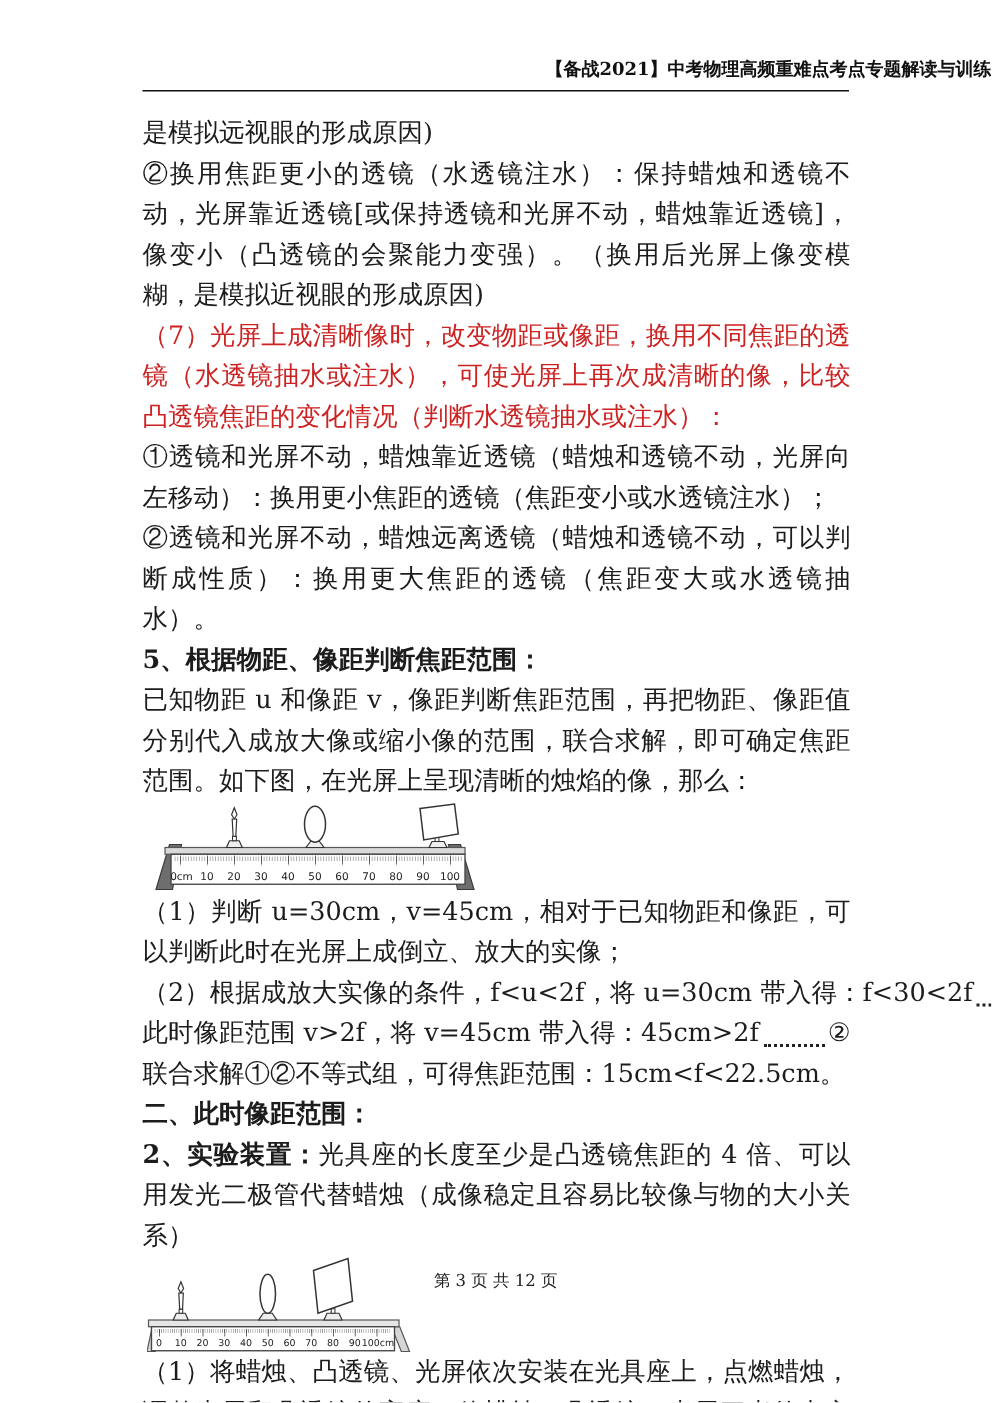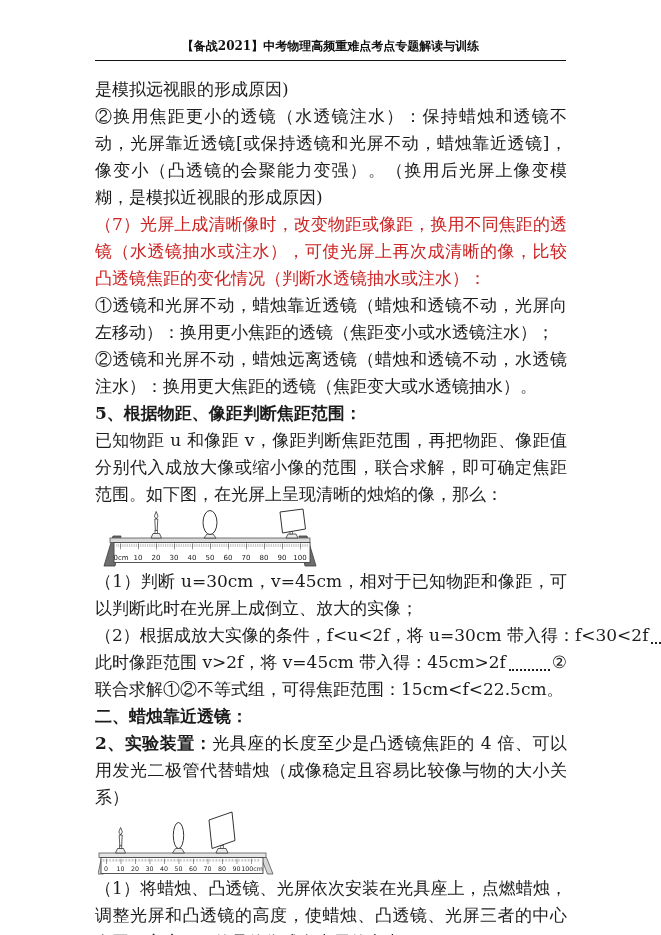--- a/index.html
+++ b/index.html
@@ -8,21 +8,21 @@
     position: relative;
     width: 661px;
     height: 935px;
     background: #ffffff;
     overflow: hidden;
     font-family: "DejaVu Serif", "Liberation Serif", serif;
     color: #1c1c1c;
   }
   .header-title {
     padding-top: 38px;
-    text-align: center;
+    text-align: right;
     font-weight: bold;
     font-size: 12px;
     line-height: 16px;
     color: #111;
   }
   .header-rule {
     margin: 6px 95px 0 95px;
     border-bottom: 1.8px solid #111;
     height: 0;
   }
@@ -72,21 +72,21 @@
 
   <div class="header-title">【备战2021】中考物理高频重难点考点专题解读与训练</div>
   <div class="header-rule"></div>
 
   <div class="body">
 
     <p>是模拟远视眼的形成原因)</p>
     <p>②换用焦距更小的透镜（水透镜注水）：保持蜡烛和透镜不动，光屏靠近透镜[或保持透镜和光屏不动，蜡烛靠近透镜]，像变小（凸透镜的会聚能力变强）。（换用后光屏上像变模糊，是模拟近视眼的形成原因)</p>
     <p class="red">（7）光屏上成清晰像时，改变物距或像距，换用不同焦距的透镜（水透镜抽水或注水），可使光屏上再次成清晰的像，比较凸透镜焦距的变化情况（判断水透镜抽水或注水）：</p>
     <p>①透镜和光屏不动，蜡烛靠近透镜（蜡烛和透镜不动，光屏向左移动）：换用更小焦距的透镜（焦距变小或水透镜注水）；</p>
-    <p>②透镜和光屏不动，蜡烛远离透镜（蜡烛和透镜不动，水透镜注水）：换用更大焦距的透镜（焦距变大或水透镜抽水）。</p>
+    <p>②透镜和光屏不动，蜡烛远离透镜（蜡烛和透镜不动，可以判断成性质）：换用更大焦距的透镜（焦距变大或水透镜抽水）。</p>
 
     <h3>5、根据物距、像距判断焦距范围：</h3>
     <p>已知物距 u 和像距 v，像距判断焦距范围，再把物距、像距值分别代入成放大像或缩小像的范围，联合求解，即可确定焦距范围。如下图，在光屏上呈现清晰的烛焰的像，那么：</p>
 
     <div class="fig fig1">
       <svg width="220" height="60" viewBox="0 0 220 60">
         <defs>
           <pattern id="d1minor" width="1.8" height="4" patternUnits="userSpaceOnUse" patternTransform="translate(0.2,0)">
             <line x1="0" y1="0" x2="0" y2="3.4" stroke="#333" stroke-width="0.55"></line>
           </pattern>
@@ -143,21 +143,21 @@
       <span class="leader"></span>
       <span class="mark">①</span>
     </p>
     <p class="leader-p">
       <span class="lead-text">此时像距范围 v&gt;2f，将 v=45cm 带入得：45cm&gt;2f</span>
       <span class="leader"></span>
       <span class="mark">②</span>
     </p>
     <p>联合求解①②不等式组，可得焦距范围：15cm&lt;f&lt;22.5cm。</p>
 
-    <h3>二、蜡烛靠近透镜：</h3>
+    <h3>二、此时像距范围：</h3>
     <p><span class="bold-inline">2、实验装置：</span><span>光具座的长度至少是凸透镜焦距的 4 倍、可以用发光二极管代替蜡烛（成像稳定且容易比较像与物的大小关系）</span></p>
 
     <div class="fig fig2">
       <svg width="176" height="64" viewBox="0 0 176 64">
         <defs>
           <pattern id="d2minor" width="1.45" height="4" patternUnits="userSpaceOnUse" patternTransform="translate(0.75,0)">
             <line x1="0" y1="0" x2="0" y2="3" stroke="#333" stroke-width="0.5"></line>
           </pattern>
           <pattern id="d2major" width="14.5" height="6" patternUnits="userSpaceOnUse" patternTransform="translate(8,0)">
             <line x1="0" y1="0" x2="0" y2="5.4" stroke="#222" stroke-width="0.9"></line>
@@ -202,14 +202,15 @@
           <rect x="122.8" y="34.5" width="2.5" height="3" fill="#fff" stroke="#333" stroke-width="0.7"></rect>
           <polygon points="111,9 134,1 137,29.5 114,37.5" fill="#ffffff" stroke="#333" stroke-width="1"></polygon>
         </g>
       </svg>
     </div>
 
     <p>（1）将蜡烛、凸透镜、光屏依次安装在光具座上，点燃蜡烛，调整光屏和凸透镜的高度，使蜡烛、凸透镜、光屏三者的中心在同一高度，目的是使像成在光屏的中央。</p>
 
   </div>
 
+  <div class="footer">第 3 页 共 12 页</div>
 
 </div>
 
 </body></html>

